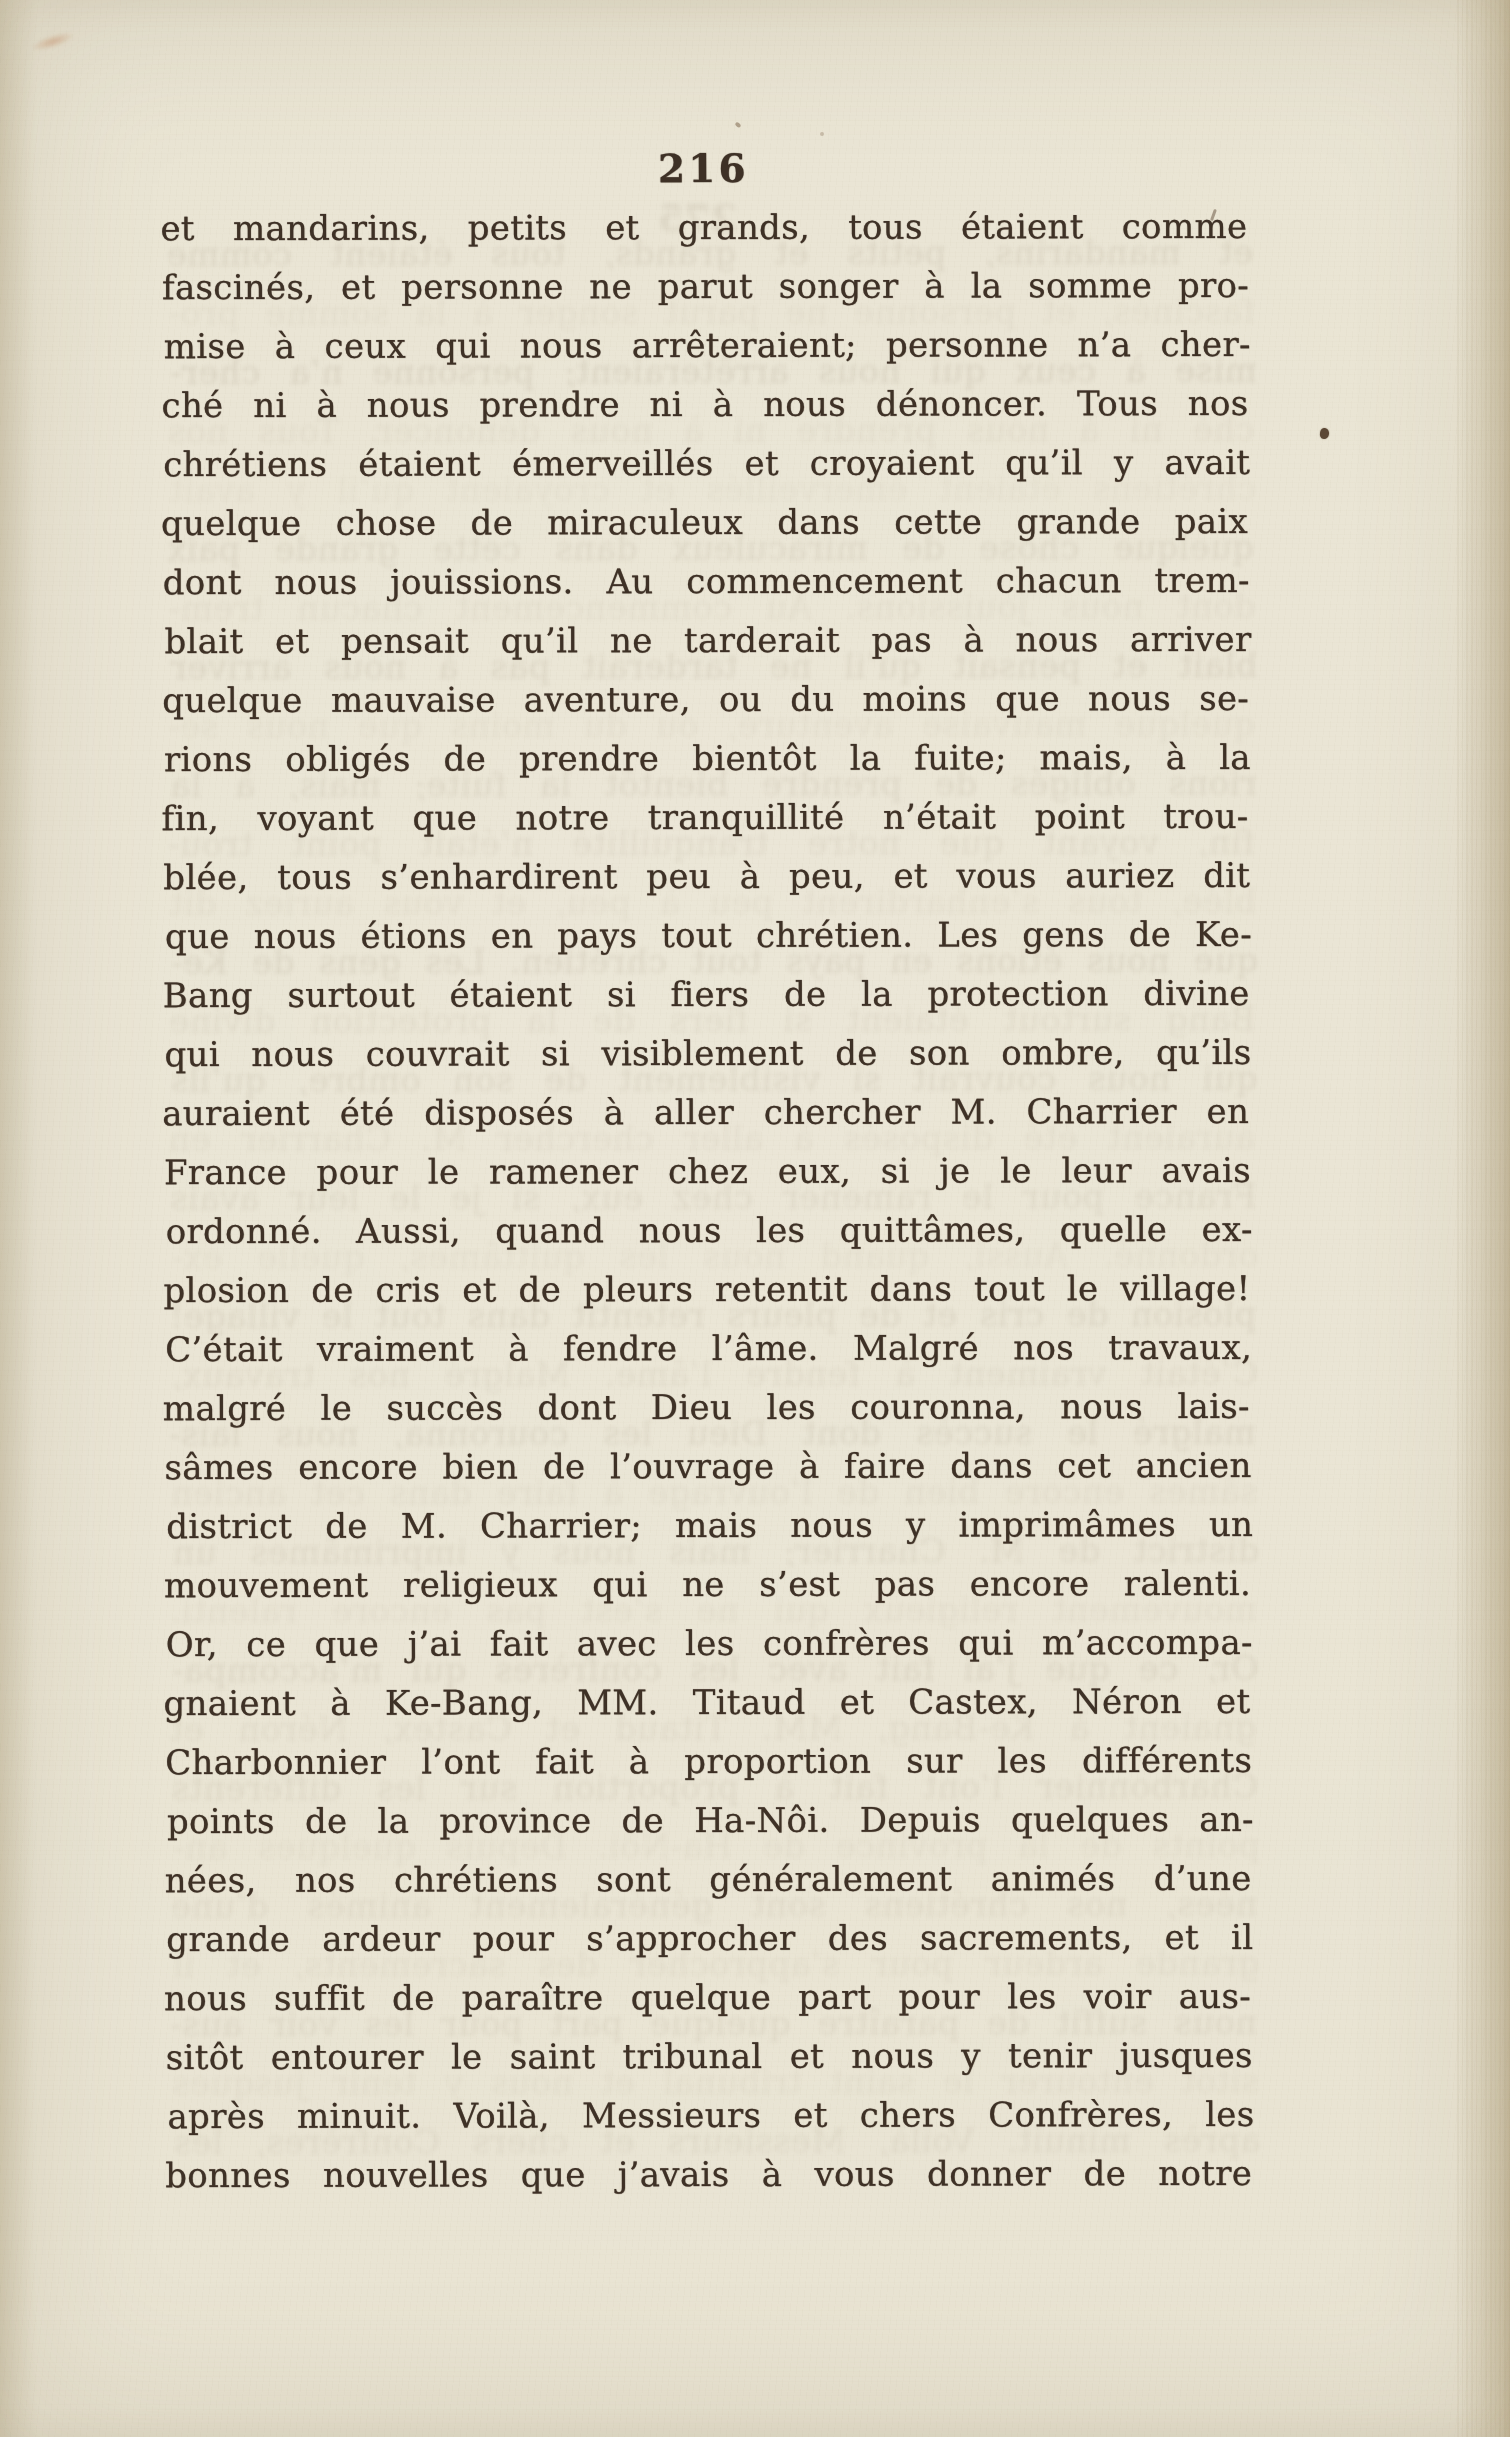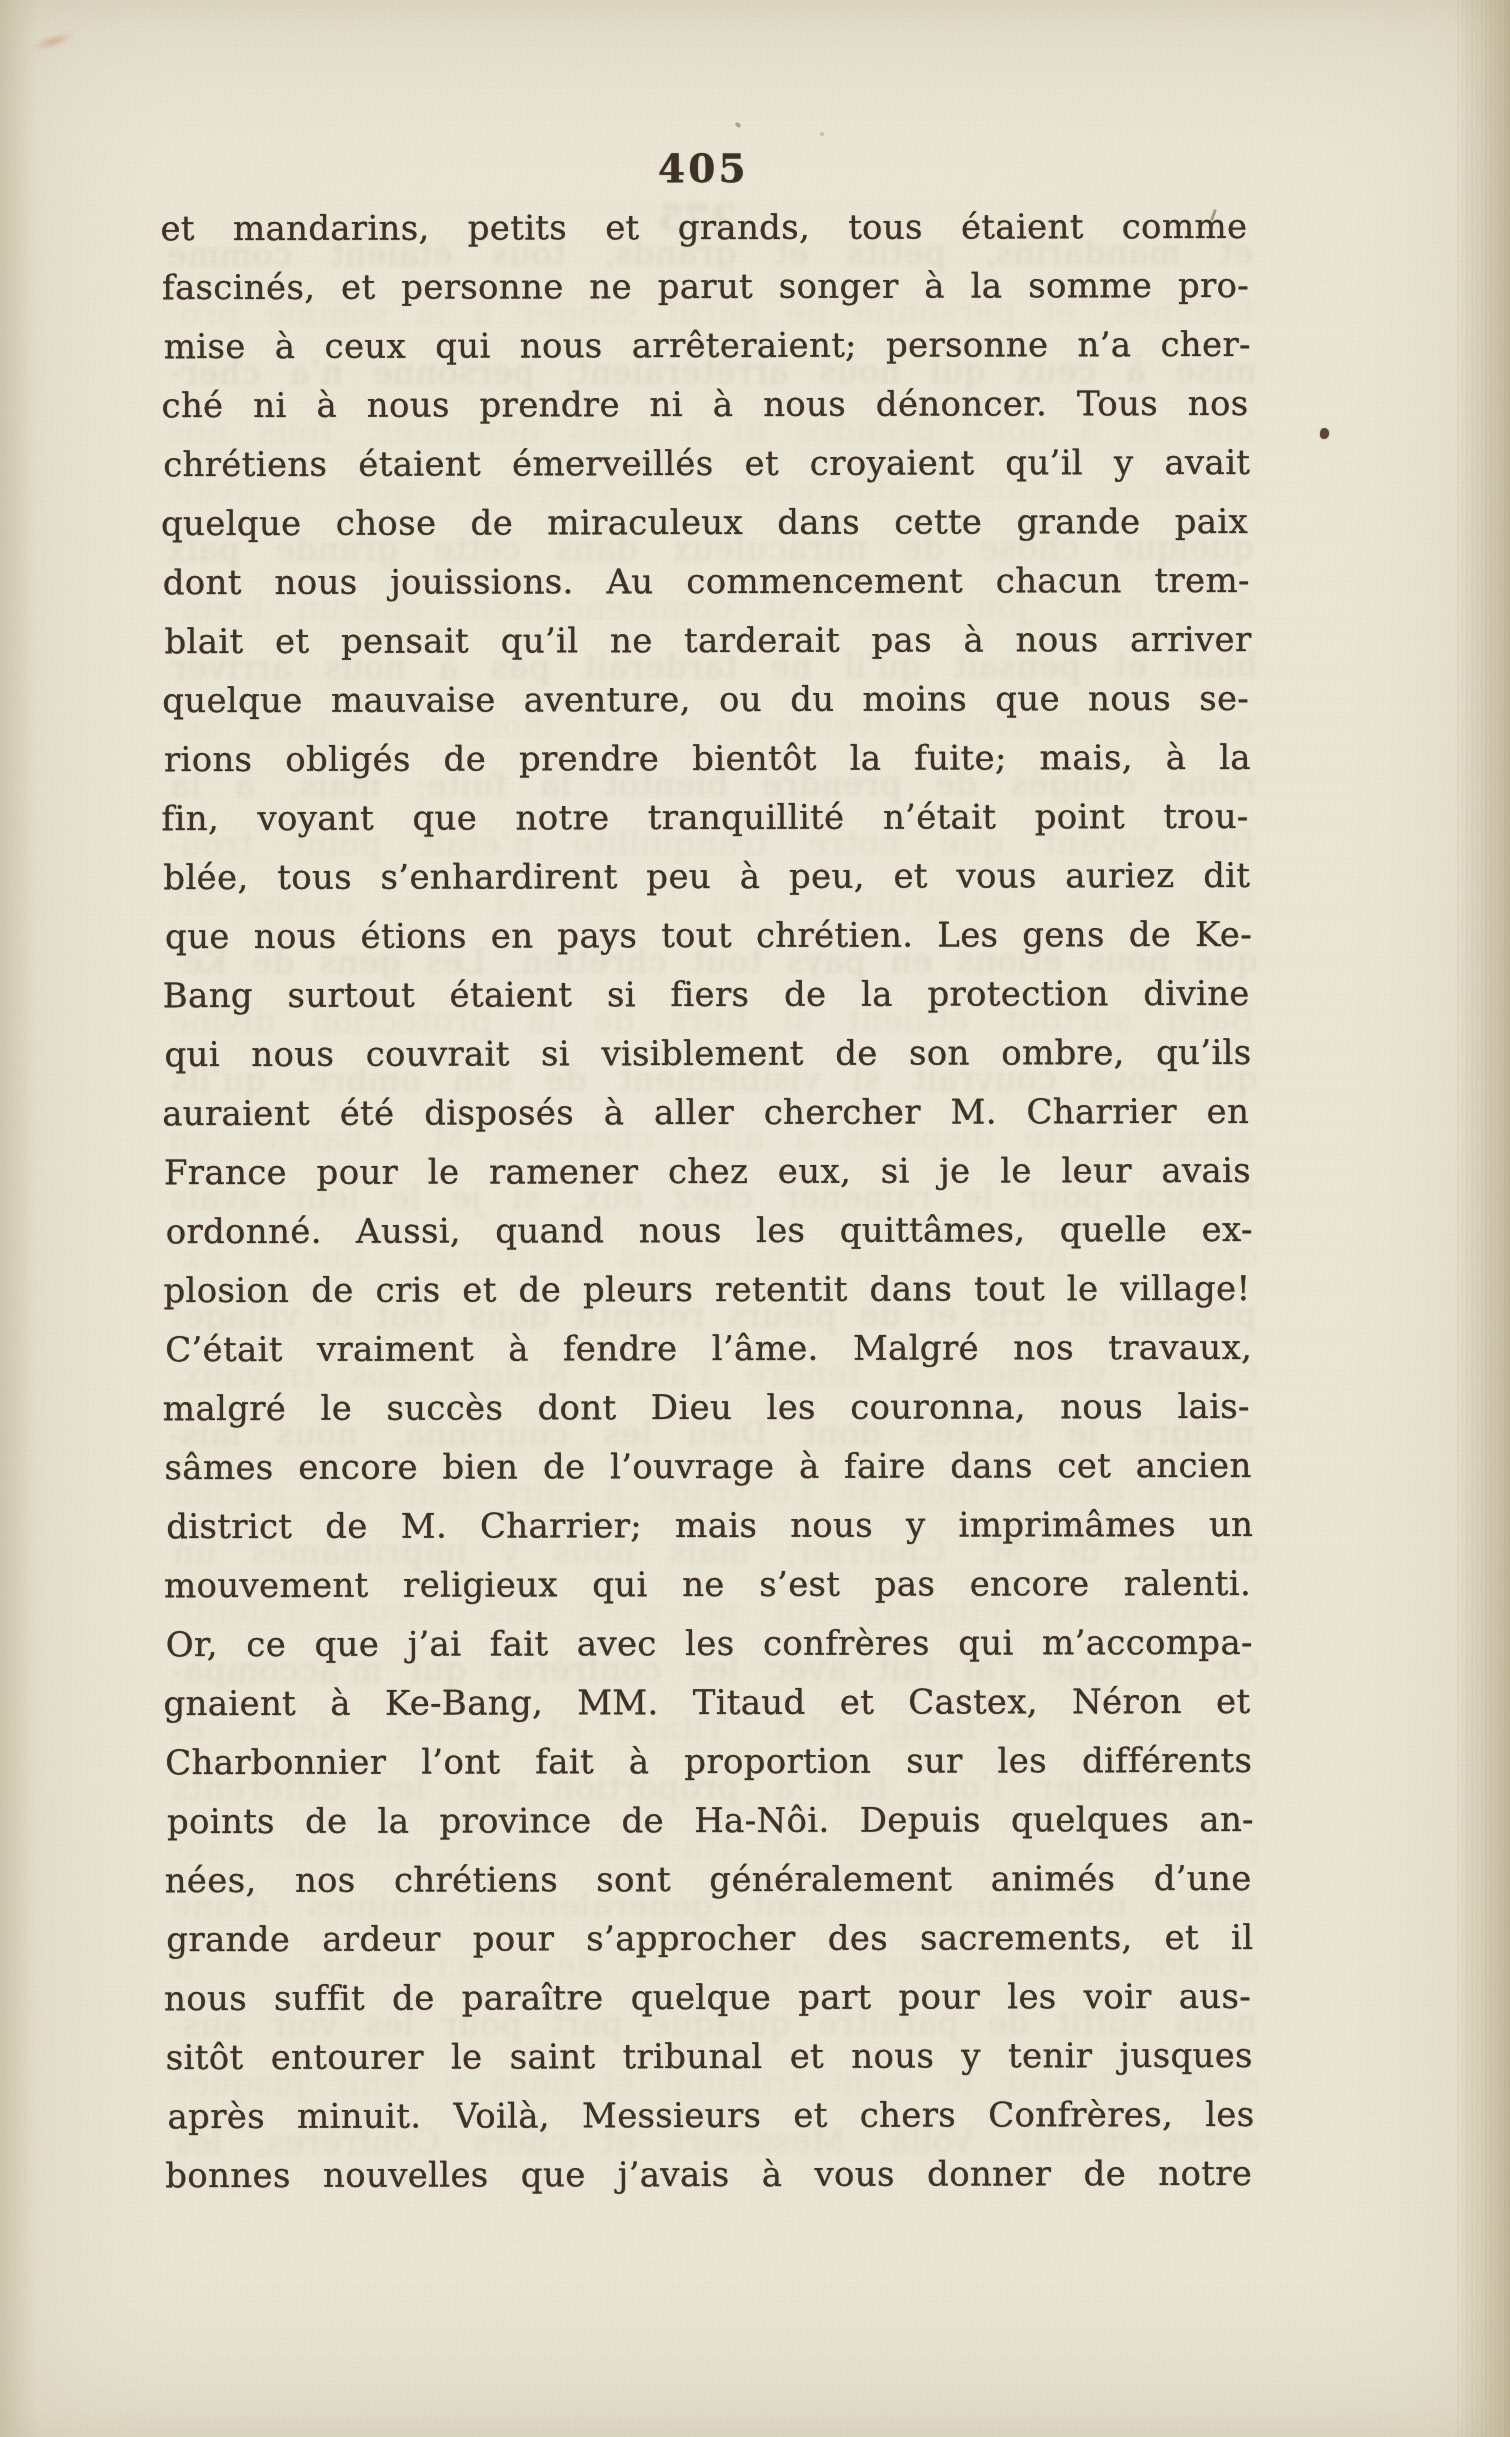--- a/index.html
+++ b/index.html
@@ -100,21 +100,21 @@
     left:1212px;top:209px;width:3.1px;height:11.8px;
     background:rgba(92,72,52,0.48);border-radius:1.6px;transform:rotate(20deg);
   }
 </style>
 </head>
 <body>
 
 <div class="texture"></div>
 
 <div class="page-number-ghost">275</div>
-<div class="page-number">405</div>
+<div class="page-number">216</div>
 
 <div class="text-block">
     <div class="line" style="transform: translateX(-1.6px);"><span>et mandarins, petits et grands, tous étaient comme</span><span class="ghost" style="opacity: 0.11;">et mandarins, petits et grands, tous étaient comme</span></div>
     <div class="line" style="transform: translateX(0px);"><span>fascinés, et personne ne parut songer à la somme pro-</span><span class="ghost" style="opacity: 0.05;">fascinés, et personne ne parut songer à la somme pro-</span></div>
     <div class="line" style="transform: translateX(1.6px);"><span>mise à ceux qui nous arrêteraient; personne n’a cher-</span><span class="ghost" style="opacity: 0.12;">mise à ceux qui nous arrêteraient; personne n’a cher-</span></div>
     <div class="line" style="transform: translateX(-0.8px);"><span>ché ni à nous prendre ni à nous dénoncer. Tous nos</span><span class="ghost" style="opacity: 0.06;">ché ni à nous prendre ni à nous dénoncer. Tous nos</span></div>
     <div class="line" style="transform: translateX(0.8px);"><span>chrétiens étaient émerveillés et croyaient qu’il y avait</span><span class="ghost" style="opacity: 0.04;">chrétiens étaient émerveillés et croyaient qu’il y avait</span></div>
     <div class="line" style="transform: translateX(-1.6px);"><span>quelque chose de miraculeux dans cette grande paix</span><span class="ghost" style="opacity: 0.1;">quelque chose de miraculeux dans cette grande paix</span></div>
     <div class="line" style="transform: translateX(0px);"><span>dont nous jouissions. Au commencement chacun trem-</span><span class="ghost" style="opacity: 0.06;">dont nous jouissions. Au commencement chacun trem-</span></div>
     <div class="line" style="transform: translateX(1.6px);"><span>blait et pensait qu’il ne tarderait pas à nous arriver</span><span class="ghost" style="opacity: 0.11;">blait et pensait qu’il ne tarderait pas à nous arriver</span></div>

